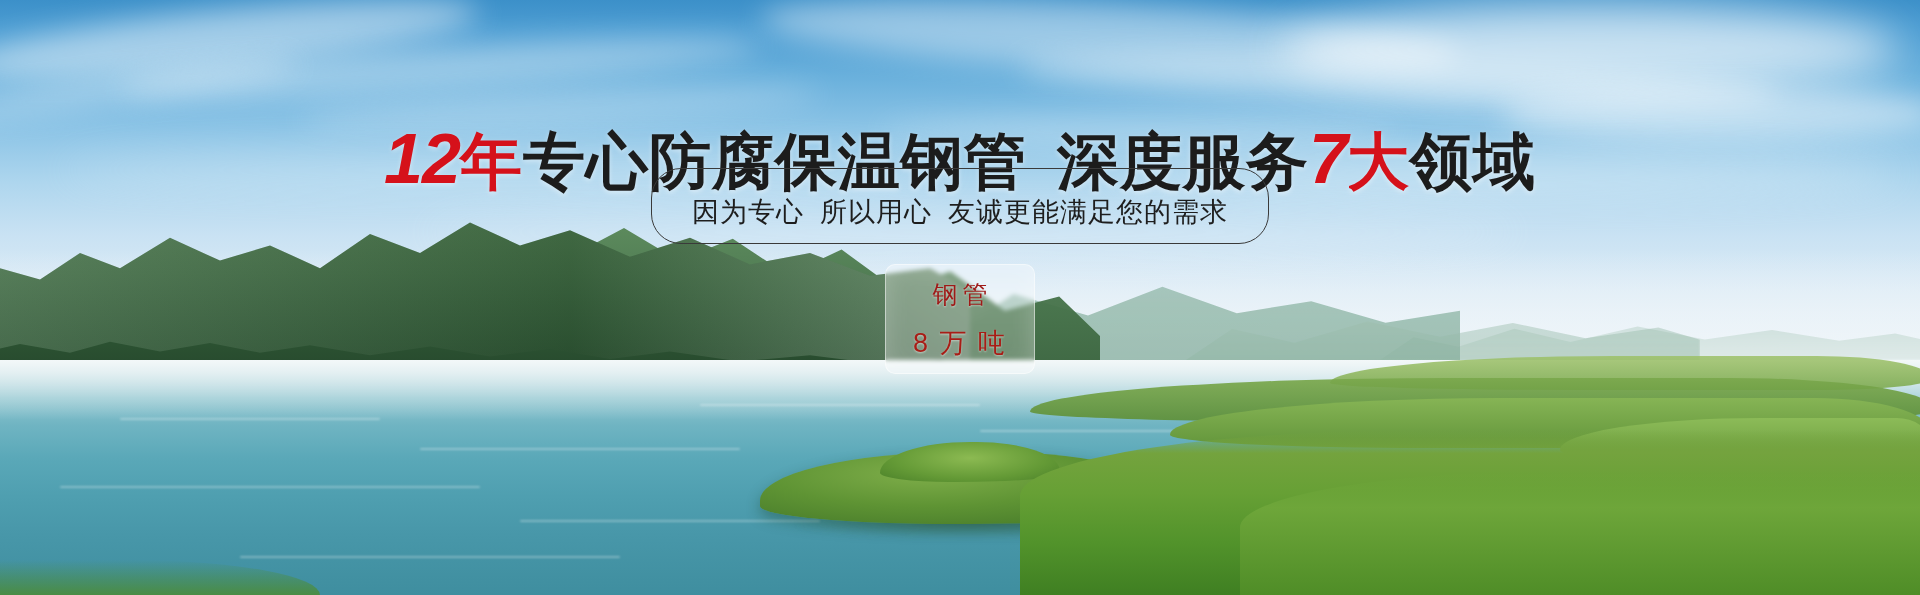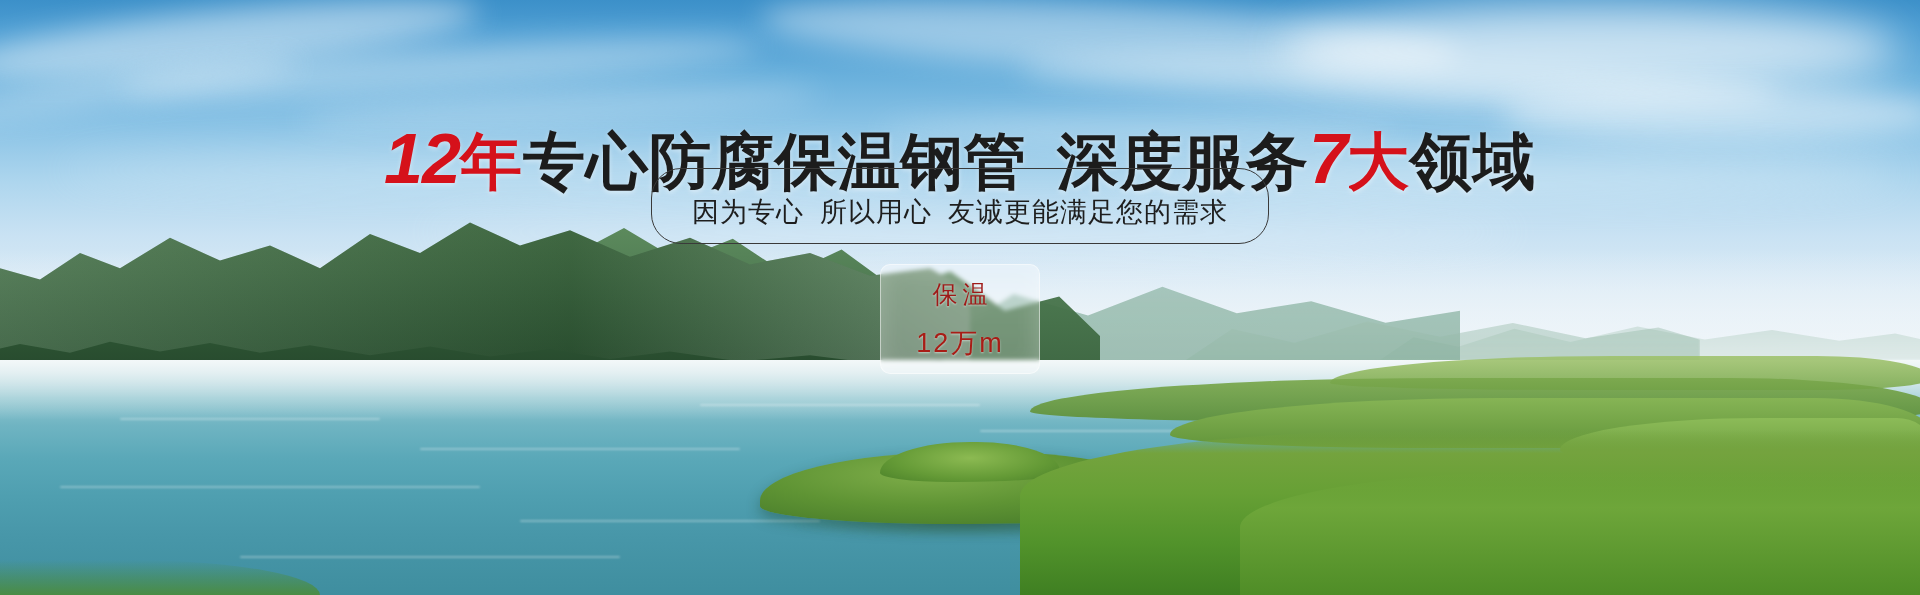--- a/index.html
+++ b/index.html
@@ -346,22 +346,22 @@
   </div>
 
   <div class="subtitle-wrap">
     <div class="subtitle">
       <span>因为专心</span><span class="sp"></span><span>所以用心</span><span class="sp"></span><span>友诚更能满足您的需求</span>
     </div>
   </div>
 
   <div class="cards">
 
-
-
-    <div class="card card-w3">
-      <div class="card-label">保温</div>
-      <div class="card-value">12万m</div>
+    <div class="card">
+      <div class="card-label">钢管</div>
+      <div class="card-value">8 万 吨</div>
     </div>
 
+
+
   </div>
 
 </div>
 
 </body></html>

